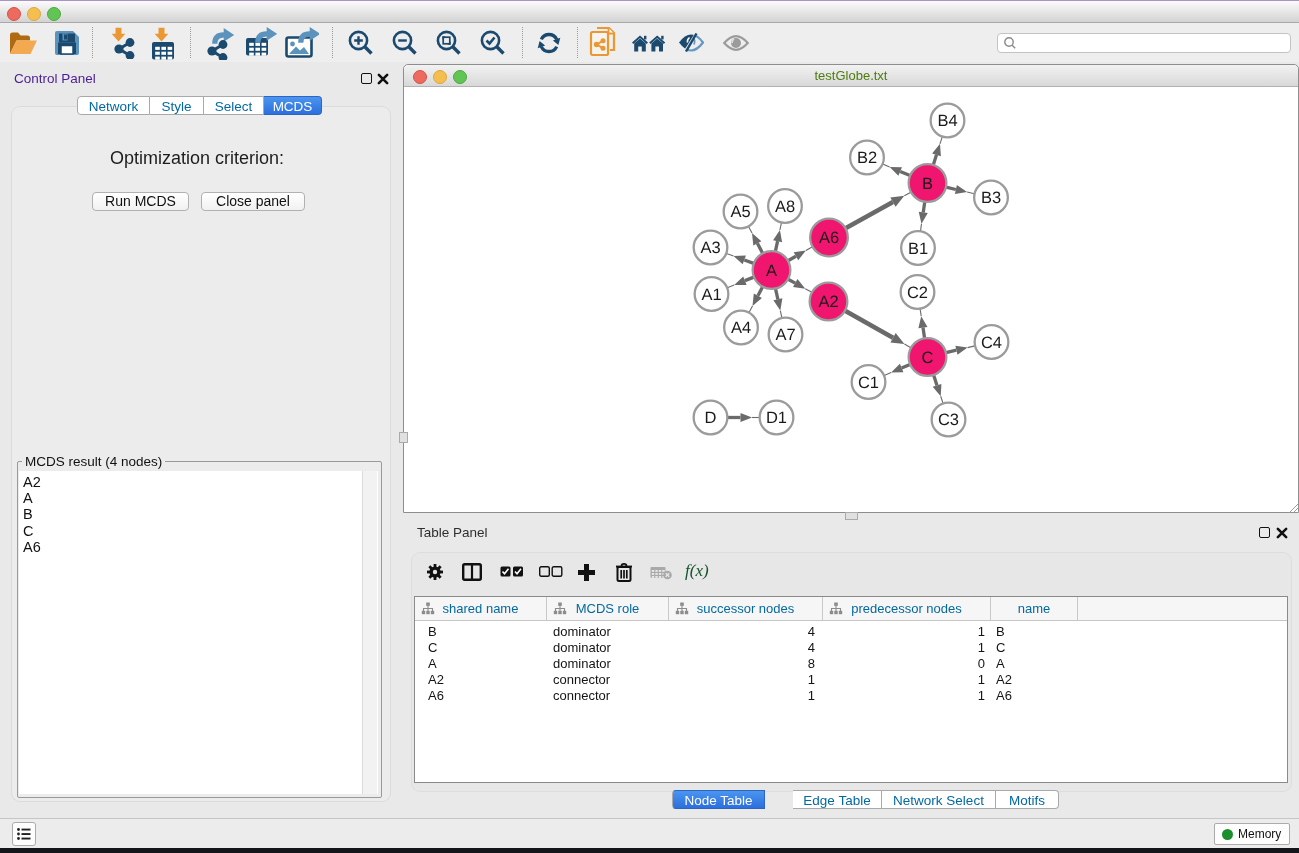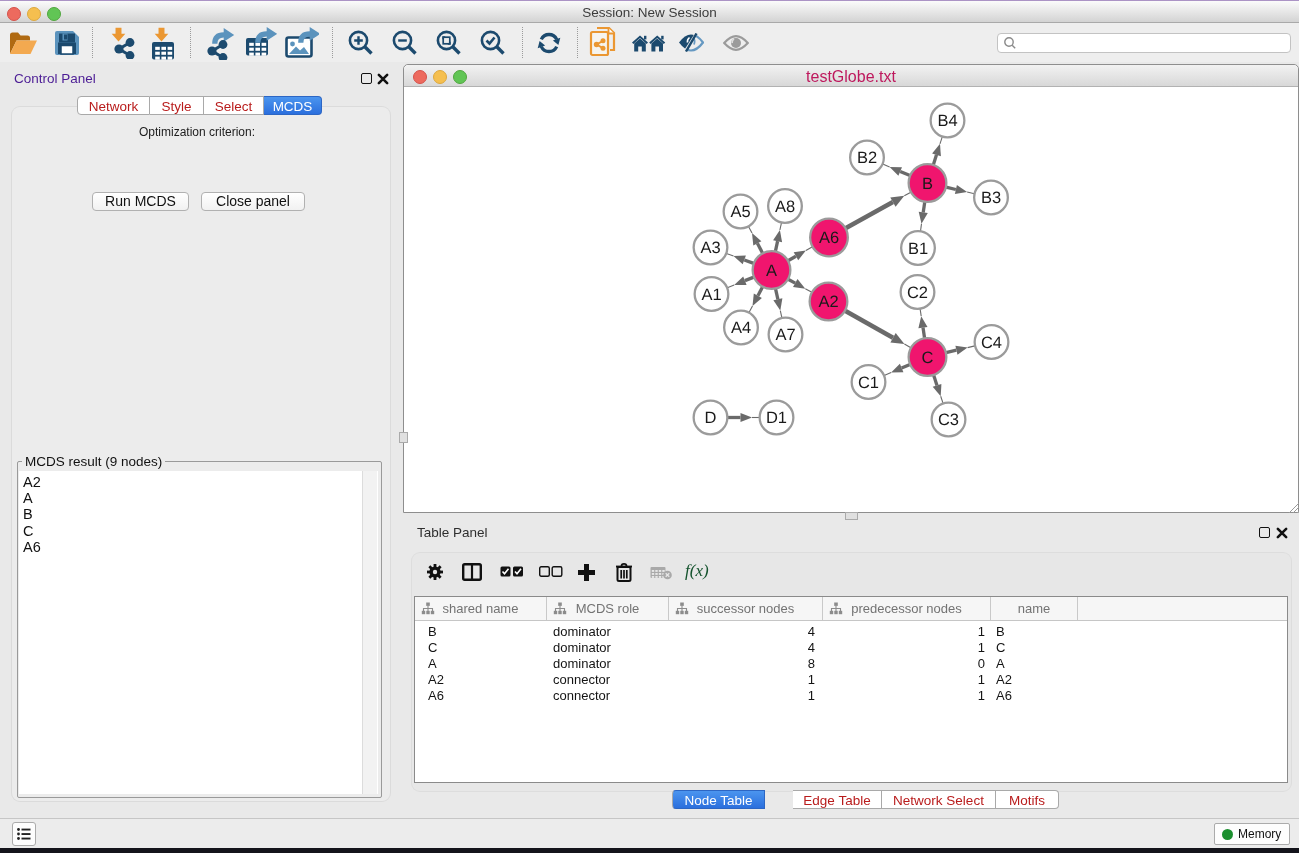--- a/index.html
+++ b/index.html
@@ -9,60 +9,59 @@
 #titlebar{left:0;top:1px;width:1299px;height:21px;background:linear-gradient(#fbfbfb,#d3d3d3);border-bottom:1px solid #a9a9a9;}
 .tl{border-radius:50%;width:12px;height:12px;top:6px;}
 #title{width:1299px;text-align:center;top:5px;font-size:13.5px;color:#3c3c3c;}
 #toolbar{left:0;top:23px;width:1299px;height:39px;background:#eeeeee;}
 .sep{top:27px;height:31px;width:0px;border-left:1px dotted #9b9b9b;}
 #search{left:997px;top:33px;width:292px;height:18px;background:#fff;border:1px solid #c3c3c3;border-radius:4px;}
 
 #cpanel-title{left:14px;top:71px;font-size:13.5px;color:#4c1d95;}
 .winbtn-sq{width:9px;height:9px;border:1.6px solid #111;border-radius:2px;}
 .seg{display:flex;position:absolute;height:19px;font-size:13.5px;}
-.seg div{background:#fff;border:1px solid #a9a9a9;border-left:none;line-height:19px;text-align:center;color:#b91c1c;}
+.seg div{background:#fff;border:1px solid #a9a9a9;border-left:none;line-height:19px;text-align:center;color:#0369a1;}
 .seg div:first-child{border-left:1px solid #a9a9a9;border-radius:4px 0 0 4px;}
 .seg div:last-child{border-radius:0 4px 4px 0;}
 .seg .on{background:linear-gradient(#4b95ef,#2b6fdd);border-color:#2c66c4;color:#fff;}
 #cbox{left:12px;top:107px;width:378px;height:694px;background:#ececec;border-radius:8px;box-shadow:0 0 0 1px rgba(0,0,0,0.06);}
-#optlab{left:8px;top:125px;width:378px;text-align:center;font-size:12px;color:#1d1d1d;}
+#optlab{left:8px;top:148px;width:378px;text-align:center;font-size:18px;color:#1d1d1d;}
 #combo{left:43px;top:158px;width:295px;height:19px;background:#fff;border:1px solid #adadad;border-radius:4px;font-size:14px;color:#111;line-height:19px;padding-left:13px;box-sizing:content-box;}
 #combo .step{position:absolute;right:-1px;top:-1px;width:19px;height:21px;background:linear-gradient(#5ba4f6,#2273e8);border-radius:0 4px 4px 0;}
 .btn{position:absolute;height:17px;background:linear-gradient(#ffffff,#f1f1f1);border:1px solid #b1b1b1;border-radius:4px;font-size:14px;color:#111;text-align:center;line-height:17px;}
 #grp{left:17px;top:461px;width:363px;height:335px;border:1px solid #9a9a9a;border-radius:2px;}
 #grplab{left:22px;top:454px;background:#ececec;padding:0 3px;font-size:13.5px;color:#111;}
 #mlist{left:19px;top:471px;width:359px;height:323px;background:#fff;font-size:14.5px;color:#111;}
 #mlist .sb{position:absolute;right:1px;top:0;width:14px;height:323px;background:#f2f2f2;border-left:1px solid #dcdcdc;}
 #mlist div.it{position:absolute;left:4px;line-height:16.2px;}
 
 #netwin{left:403px;top:64px;width:894px;height:447px;background:#fff;border:1px solid #8e8e8e;border-radius:5px 5px 0 0;}
 #nettb{left:0;top:0;width:894px;height:21px;background:linear-gradient(#f2f2f2,#d8d8d8);border-bottom:1px solid #b2b2b2;border-radius:5px 5px 0 0;}
-#nettitle{width:894px;text-align:center;top:3px;font-size:16px;color:#be185d;}
+#nettitle{width:894px;text-align:center;top:3px;font-size:13px;color:#4d7c0f;}
 
 #tp-title{left:417px;top:525px;font-size:13.5px;color:#2e2e2e;}
 #tbox{left:412px;top:553px;width:879px;height:238px;background:#e7e7e7;border-radius:8px;box-shadow:0 0 0 1px rgba(0,0,0,0.05);}
 #ttable{left:414px;top:596px;width:872px;height:185px;background:#fff;border:1px solid #8a8a8a;}
 #thead{left:0;top:0;width:872px;height:23px;background:#f6f6f6;border-bottom:1px solid #c6c6c6;font-size:13px;color:#161616;}
-.hcol{position:absolute;top:0;height:23px;border-right:1px solid #c9c9c9;font-size:13px;color:#737373;}
+.hcol{position:absolute;top:0;height:23px;border-right:1px solid #c9c9c9;font-size:13px;color:#0369a1;}
 .hlab{position:absolute;top:4px;left:0;width:100%;text-align:center;}
 .trow{position:absolute;font-size:13px;color:#141414;height:16px;line-height:16px;}
 
 #status{left:0;top:818px;width:1299px;height:30px;background:#ececec;border-top:1px solid #c6c6c6;}
 #dark{left:0;top:848px;width:1299px;height:5px;background:#14141b;}
 #membtn{left:1214px;top:823px;width:74px;height:20px;background:#fdfdfd;border:1px solid #ababab;border-radius:2px;font-size:12px;color:#111;}
 #listbtn{left:12px;top:822px;width:22px;height:22px;background:#fdfdfd;border:1px solid #ababab;border-radius:3px;}
 </style></head>
 <body>
 <div id="desk">
 <div class="abs" id="purp"></div>
 <div class="abs" id="titlebar"></div>
 <div class="abs tl" style="left:7px;top:6.5px;background:#ed6a5e;border:0.5px solid #d5524b;"></div>
 <div class="abs tl" style="left:27px;top:6.5px;background:#f5bf4f;border:0.5px solid #dda83d;"></div>
 <div class="abs tl" style="left:47px;top:6.5px;background:#61c555;border:0.5px solid #51a63f;"></div>
-<div class="abs" id="title">Session: New Session</div>
 <div class="abs" id="toolbar"></div>
 <svg class="abs" style="left:8px;top:29px" width="31" height="28" viewBox="0 0 31 28">
       <path d="M2 25 L2 6 Q2 3.5 4.5 3.5 L10 3.5 L12.5 6.5 L19.5 6.5 Q22 6.5 22 9 L22 11.5 L8.5 11.5 Z" fill="#b06a12"></path>
       <path d="M2 25 L8.5 11.5 L29 11.5 L22.5 25 Z" fill="#f3a950"></path>
     </svg>
 <svg class="abs" style="left:53px;top:29px" width="28" height="28" viewBox="0 0 28 28">
       <path d="M2 4 Q2 2 4 2 L20 2 L26 8 L26 24 Q26 26 24 26 L4 26 Q2 26 2 24 Z" fill="#5b93bd"></path>
       <path d="M6 4.5 L22 4.5 L22 13.5 L6 13.5 Z" fill="#1c4a6e"></path>
       <rect x="9.5" y="4.5" width="5" height="7" fill="#5b93bd"></rect>
       <rect x="11" y="5.5" width="3.2" height="5" fill="#1c4a6e"></rect>
@@ -234,21 +233,21 @@
 <div class="seg" style="left:77px;top:96px;">
 <div style="width:71px;">Network</div>
       <div style="width:53px;">Style</div>
       <div style="width:59px;">Select</div>
       <div class="on" style="width:57px;">MCDS</div>
 </div>
 <div class="abs" id="optlab">Optimization criterion:</div>
 <div class="btn" style="left:92px;top:192px;width:95px;">Run MCDS</div>
 <div class="btn" style="left:201px;top:192px;width:102px;">Close panel</div>
 <div class="abs" id="grp"></div>
-<div class="abs" id="grplab">MCDS result (9 nodes)</div>
+<div class="abs" id="grplab">MCDS result (4 nodes)</div>
 <div class="abs" id="mlist">
 <div class="sb"></div>
 <div class="it" style="top:3px;">A2</div>
 <div class="it" style="top:19.2px;">A</div>
 <div class="it" style="top:35.4px;">B</div>
 <div class="it" style="top:51.6px;">C</div>
 <div class="it" style="top:67.8px;">A6</div>
 </div>
 
 <div class="abs" id="netwin">

